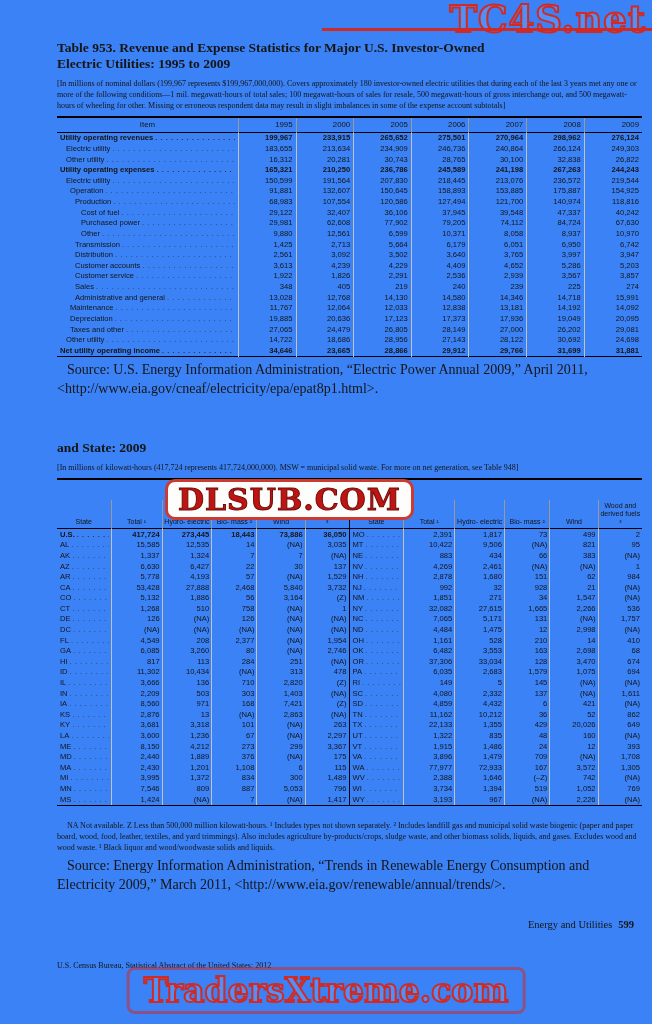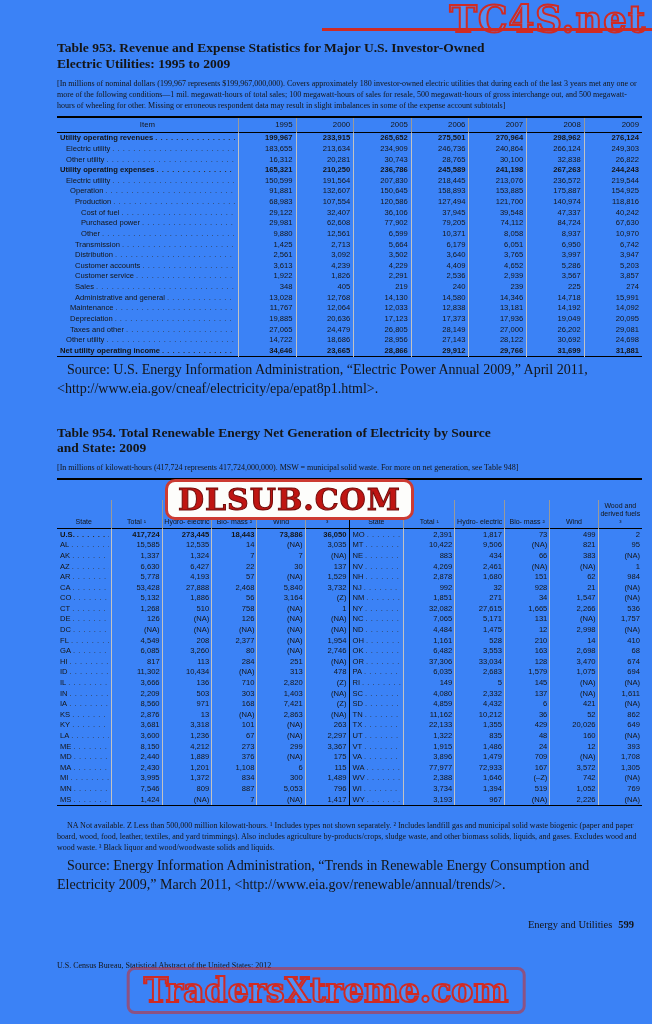--- a/index.html
+++ b/index.html
@@ -382,21 +382,21 @@
             <td class="num">29,912</td>
             <td class="num">29,766</td>
             <td class="num">31,699</td>
             <td class="num">31,881</td>
           </tr>
         </tbody>
     </table>
 
     <p class="source">Source: U.S. Energy Information Administration, “Electric Power Annual 2009,” April 2011, &lt;http://www.eia.gov/cneaf/electricity/epa/epat8p1.html&gt;.</p>
 
-    <h1 class="tbl-title second"><span>Table 954. Total Renewable Energy Net Generation of Electricity by Source</span><br><span>and State: 2009</span></h1>
+    <h1 class="tbl-title second"><br><span>and State: 2009</span></h1>
 
     <p class="note">[In millions of kilowatt-hours (417,724 represents 417,724,000,000). MSW = municipal solid waste. For more on net generation, see Table 948]</p>
 
     <div class="t954wrap">
       <table class="t954 lefthalf">
         <thead>
           <tr>
               <th>State</th>
               <th>Total ¹</th>
               <th>Hydro- electric</th>

